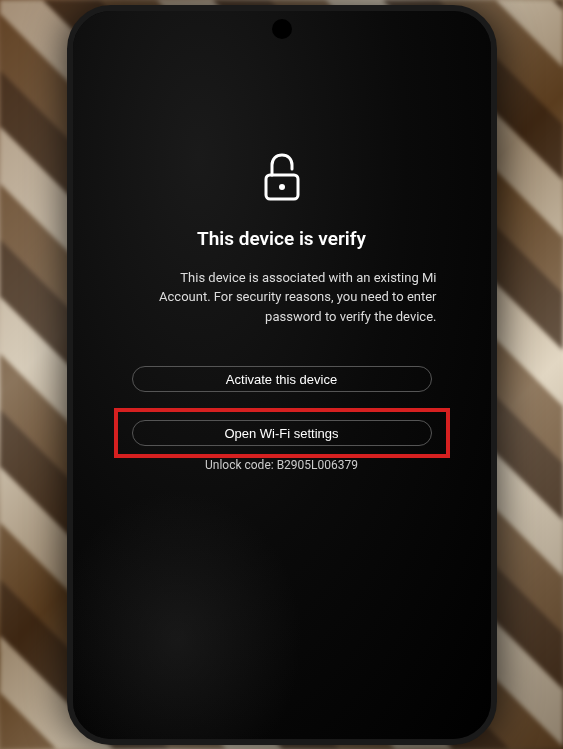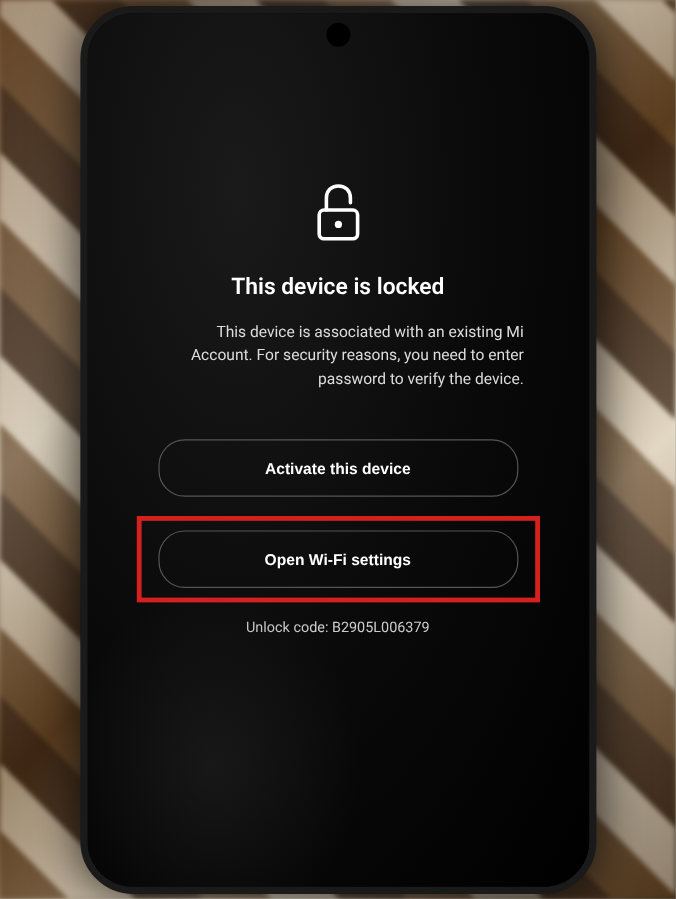--- a/index.html
+++ b/index.html
@@ -79,38 +79,37 @@
     .description {
       color: #dddddd;
       font-size: 13px;
       line-height: 1.5;
       text-align: right;
       margin-bottom: 40px;
       max-width: 310px;
     }
     .button {
       width: 300px;
-      height: 48px;
+      height: 26px;
       border: 1px solid #555555;
       border-radius: 22px;
       background: transparent;
       color: #ffffff;
       font-size: 13px;
-      font-weight: 700;
+      font-weight: 400;
       display: flex;
       align-items: center;
       justify-content: center;
       cursor: pointer;
       margin-bottom: 20px;
     }
     .highlight-box {
       position: relative;
       padding: 8px 14px;
       border: 4px solid #d62020;
-      margin-bottom: 14px;
       margin-top: -4px;
     }
     .highlight-box .button {
       margin-bottom: 0;
     }
     .unlock-code {
       color: #cccccc;
       font-size: 12px;
       text-align: center;
     }
@@ -134,21 +133,21 @@
   <div class="screen">
 
     <div class="lock-icon-wrapper">
       <svg class="lock-icon" viewBox="0 0 44 52" fill="none" stroke="#ffffff" stroke-width="3">
         <path d="M 12 24 L 12 14 C 12 8 16 4 22 4 C 28 4 32 8 32 14 L 32 18" stroke-linecap="round"></path>
         <rect x="6" y="24" width="32" height="24" rx="4" fill="none"></rect>
         <circle cx="22" cy="36" r="3" fill="#ffffff" stroke="none"></circle>
       </svg>
     </div>
 
-    <div class="title">This device is locked</div>
+    <div class="title">This device is verify</div>
 
     <div class="description">This device is associated with an existing Mi Account. For security reasons, you need to enter password to verify the device.</div>
 
     <button class="button">Activate this device</button>
 
     <div class="highlight-box">
       <button class="button">Open Wi-Fi settings</button>
     </div>
 
     <div class="unlock-code">Unlock code: B2905L006379</div>

